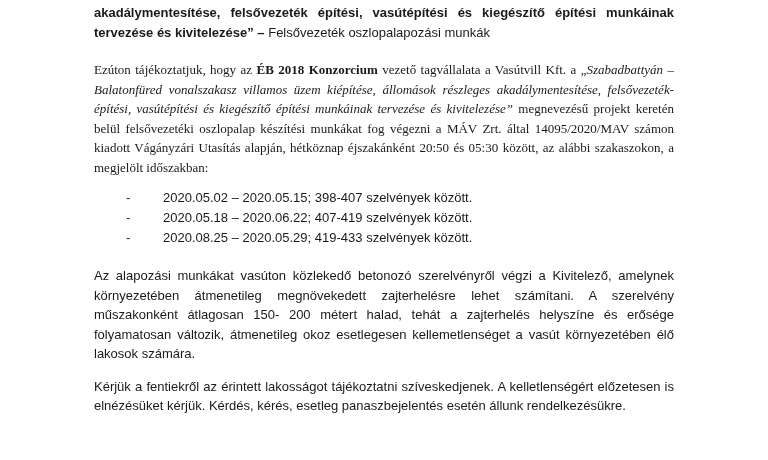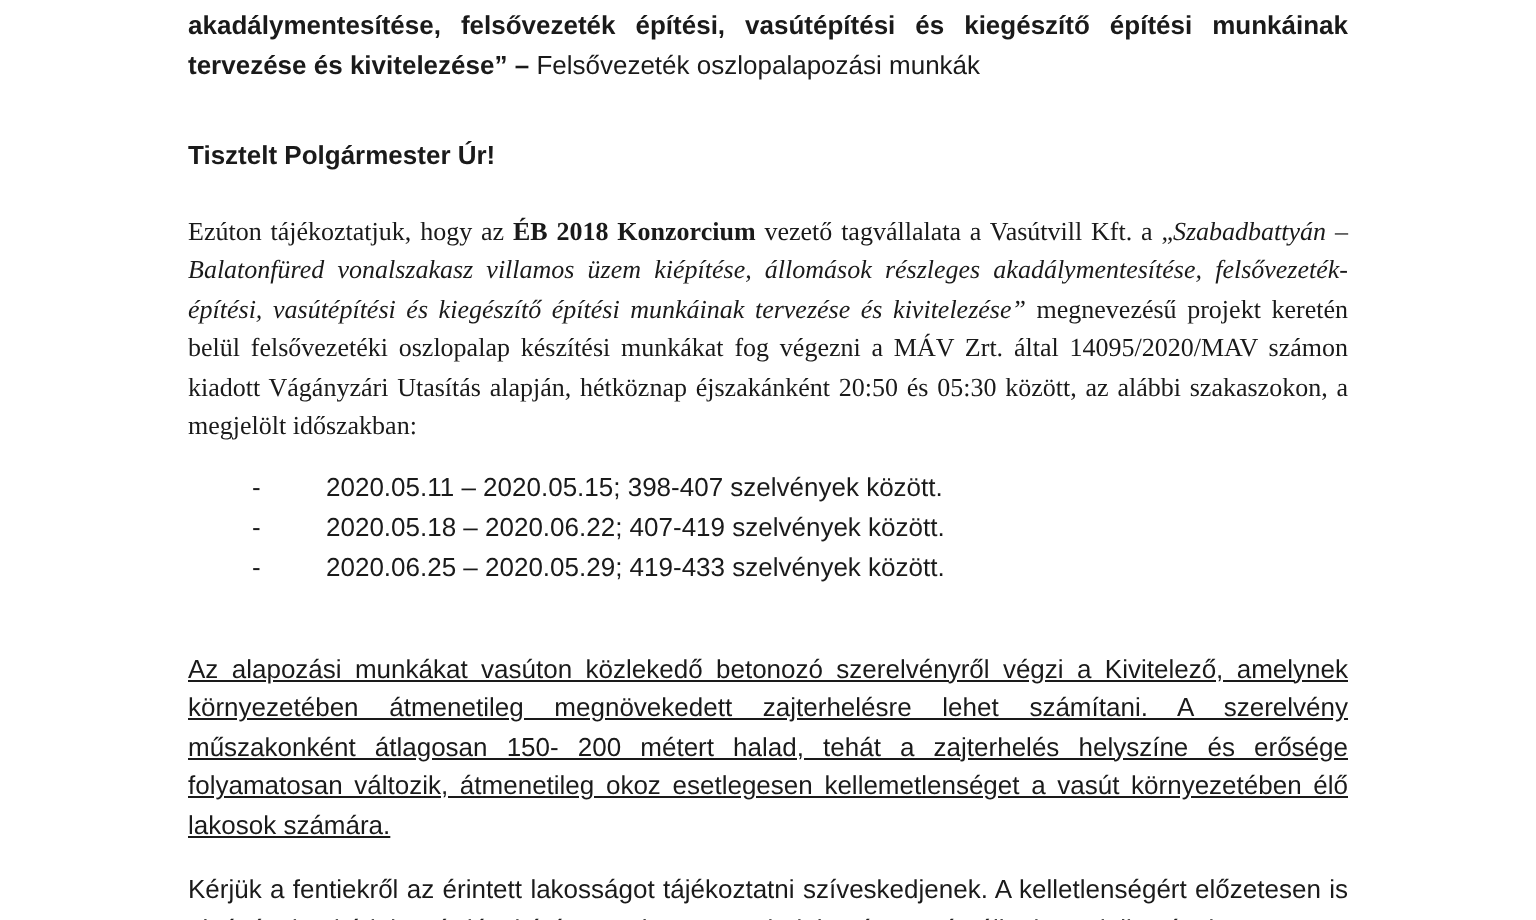--- a/index.html
+++ b/index.html
@@ -41,47 +41,46 @@
   .schedule-list { margin-top: 11px; }
   .schedule-item {
     display: flex;
     padding-left: 32px;
     line-height: 20px;
   }
   .item-marker {
     width: 37px;
     flex: 0 0 37px;
   }
-  .noise-paragraph { margin-top: 31px; text-decoration: underline; }
+  .noise-paragraph { margin-top: 18px; }
   .closing-paragraph { margin-top: 13px; }
 </style>
 </head>
 <body>
 
 <div class="document-page">
 
   <p class="para project-title"><span class="seg-bold">akadálymentesítése, felsővezeték építési, vasútépítési és kiegészítő építési munkáinak tervezése és kivitelezése” – </span><span class="seg-regular">Felsővezeték oszlopalapozási munkák</span></p>
 
-  <p class="para salutation">Tisztelt Polgármester Úr!</p>
 
   <p class="para intro-paragraph"><span class="seg-regular">Ezúton tájékoztatjuk, hogy az </span><span class="seg-bold">ÉB 2018 Konzorcium</span><span class="seg-regular"> vezető tagvállalata a Vasútvill Kft. a „</span><span class="seg-italic">Szabadbattyán – Balatonfüred vonalszakasz villamos üzem kiépítése, állomások részleges akadálymentesítése, felsővezeték-építési, vasútépítési és kiegészítő építési munkáinak tervezése és kivitelezése”</span><span class="seg-regular"> megnevezésű projekt keretén belül felsővezetéki oszlopalap készítési munkákat fog végezni a MÁV Zrt. által 14095/2020/MAV számon kiadott Vágányzári Utasítás alapján, hétköznap éjszakánként 20:50 és 05:30 között, az alábbi szakaszokon, a megjelölt időszakban:</span></p>
 
 
   <div class="schedule-list">
       <div class="schedule-item">
         <span class="item-marker">-</span>
-        <span class="item-text">2020.05.11 – 2020.05.15; 398-407 szelvények között.</span>
+        <span class="item-text">2020.05.02 – 2020.05.15; 398-407 szelvények között.</span>
       </div>
       <div class="schedule-item">
         <span class="item-marker">-</span>
         <span class="item-text">2020.05.18 – 2020.06.22; 407-419 szelvények között.</span>
       </div>
       <div class="schedule-item">
         <span class="item-marker">-</span>
-        <span class="item-text">2020.06.25 – 2020.05.29; 419-433 szelvények között.</span>
+        <span class="item-text">2020.08.25 – 2020.05.29; 419-433 szelvények között.</span>
       </div>
     </div>
 
   <p class="para noise-paragraph">Az alapozási munkákat vasúton közlekedő betonozó szerelvényről végzi a Kivitelező, amelynek környezetében átmenetileg megnövekedett zajterhelésre lehet számítani. A szerelvény műszakonként átlagosan 150- 200 métert halad, tehát a zajterhelés helyszíne és erősége folyamatosan változik, átmenetileg okoz esetlegesen kellemetlenséget a vasút környezetében élő lakosok számára.</p>
 
   <p class="para closing-paragraph">Kérjük a fentiekről az érintett lakosságot tájékoztatni szíveskedjenek. A kelletlenségért előzetesen is elnézésüket kérjük. Kérdés, kérés, esetleg panaszbejelentés esetén állunk rendelkezésükre.</p>
 
 </div>
 
 </body></html>

